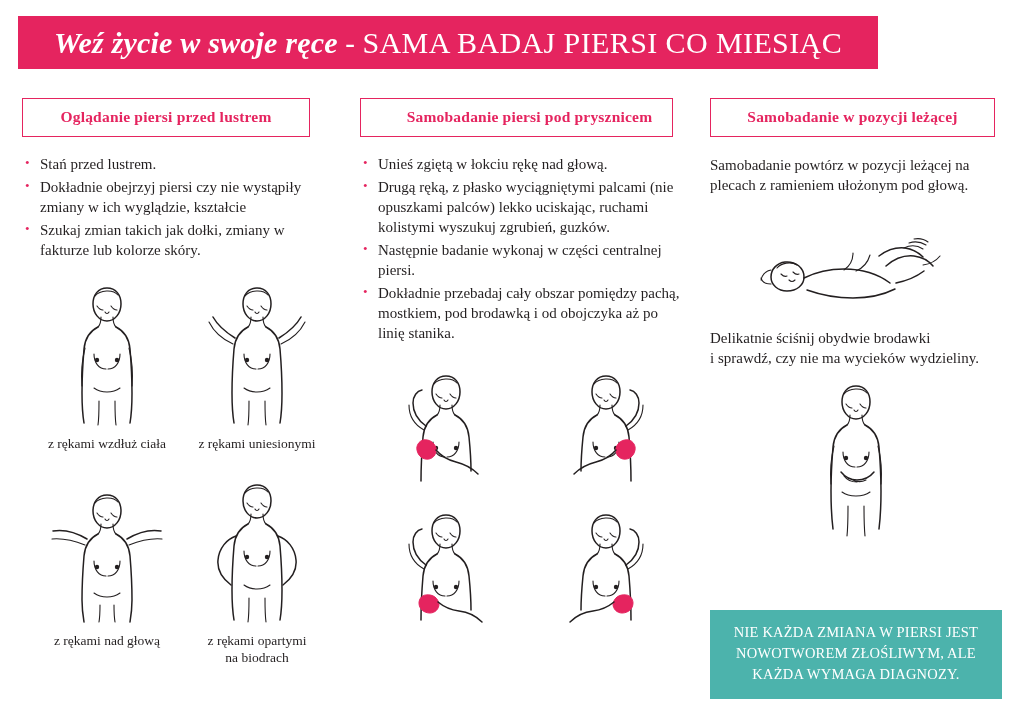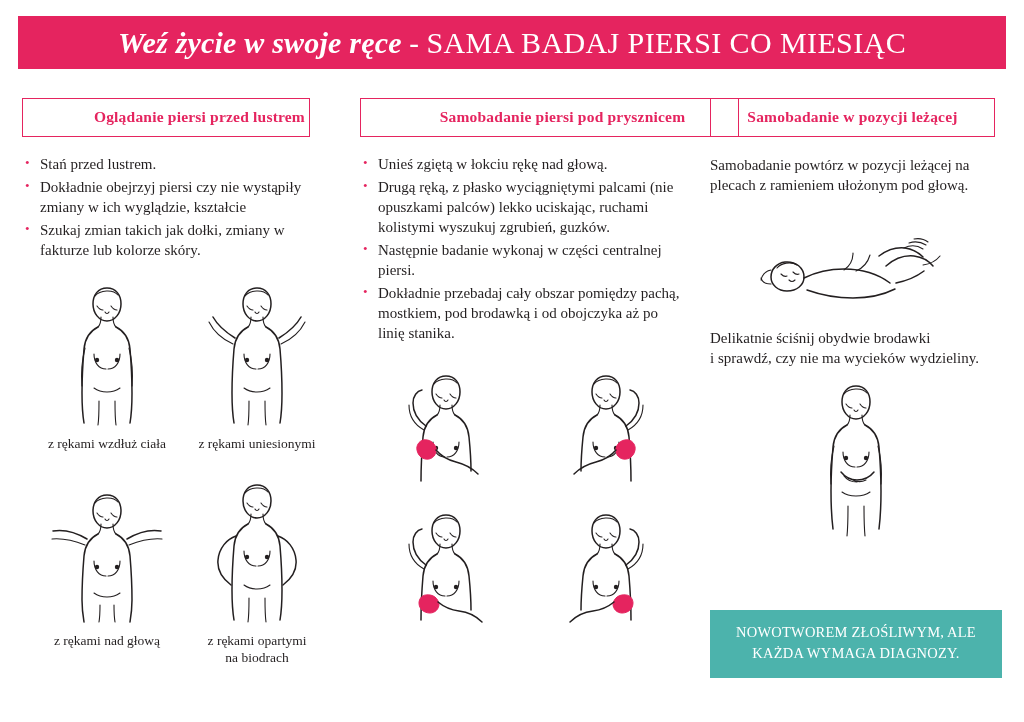--- a/index.html
+++ b/index.html
@@ -19,21 +19,21 @@
     position: relative;
     width: 1024px;
     height: 722px;
   }
 
   
   .banner {
     position: absolute;
     left: 18px;
     top: 16px;
-    width: 988px;
+    width: 860px;
     height: 53px;
     background: #e5245f;
     display: flex;
     align-items: center;
     justify-content: center;
   }
   .banner-inner {
     color: #ffffff;
     font-size: 29px;
     letter-spacing: 0.2px;
@@ -67,22 +67,22 @@
   .col-title {
     border: 1.6px solid #e5245f;
     color: #e5245f;
     font-weight: bold;
     font-size: 15.5px;
     text-align: center;
     padding: 9px 4px 10px 4px;
     letter-spacing: 0.2px;
     box-sizing: border-box;
   }
-  .col1 .col-title { width: 288px; text-align: right; }
-  .col2 .col-title { width: 379px; padding-left: 30px; }
+  .col1 .col-title { width: 288px; }
+  .col2 .col-title { width: 313px; padding-left: 30px; }
   .col3 .col-title { width: 285px; }
 
   
   ul.bullets {
     list-style: none;
     margin: 18px 0 0 0;
     padding: 0;
   }
   ul.bullets li {
     position: relative;
@@ -414,17 +414,18 @@
         <path class="ln" d="M50 96c4 5 10 8 16 8 7 0 13-3 17-8"></path>
         <path class="ln-thin" d="M53 100c3 4 8 6 13 6M62 104c4 2 9 2 13 0"></path>
         <path class="ln-thin" d="M51 116c4 3 9 4 14 4s10-1 14-4"></path>
         <path class="ln-thin" d="M57 130c0 10 0 20-1 30M73 130c0 10 0 20 1 30"></path>
       </svg>
       </span>
     </div>
   </div>
 
   <div class="note-box">
+    <div>NIE KAŻDA ZMIANA W PIERSI JEST</div>
     <div>NOWOTWOREM ZŁOŚLIWYM, ALE</div>
     <div>KAŻDA WYMAGA DIAGNOZY.</div>
   </div>
 
 </div>
 
 </body></html>

